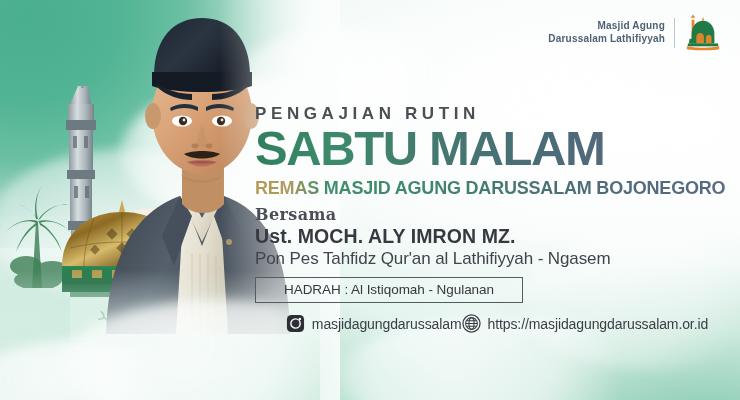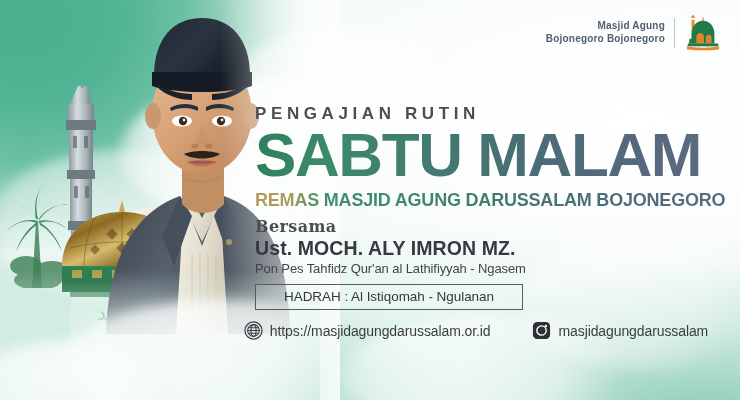--- a/index.html
+++ b/index.html
@@ -79,21 +79,21 @@
   .content{position:absolute;left:255px;top:16px;width:470px;height:352px;text-align:left;}
 
   .kicker{
     margin-top:88px;
     font-size:17px;font-weight:bold;letter-spacing:4.6px;
     color:#4b4f54;
   }
 
   .title{
     margin-top:2px;
-    font-size:62px;font-weight:bold;line-height:0.92;
+    font-size:49px;font-weight:bold;line-height:0.92;
     letter-spacing:-1.4px;
     background:linear-gradient(90deg,#2f7f5e 0%,#3c8a6a 16%,#44796f 38%,#4a6c77 60%,#56687d 80%,#5c6b82 100%);
     -webkit-background-clip:text;background-clip:text;
     color:transparent;-webkit-text-fill-color:transparent;
     white-space:nowrap;
   }
   .title-l2{
     font-size:49px;font-weight:bold;line-height:0.96;
     letter-spacing:-1.2px;
     background:linear-gradient(90deg,#2f8062 0%,#3b8a6c 18%,#46786f 40%,#4d6b78 64%,#5b6b82 88%,#616f86 100%);
@@ -117,21 +117,21 @@
     font-weight:bold;
     font-size:16px;color:#4a4f55;letter-spacing:.4px;
   }
 
   .ustadz{
     margin-top:1px;
     font-size:19.5px;font-weight:bold;color:#36393f;letter-spacing:.1px;
   }
   .pondok{
     margin-top:1px;
-    font-size:13px;color:#41454b;letter-spacing:-0.1px;
+    font-size:17px;color:#41454b;letter-spacing:-0.1px;
   }
 
   .hadrah{
     margin-top:8px;display:inline-block;
     border:1.6px solid #555b62;
     padding:4px 28px 5px;
     font-size:13.5px;color:#35383d;letter-spacing:-0.05px;
     background:rgba(255,255,255,0.12);
   }
 
@@ -357,21 +357,21 @@
   </div>
 
   <div class="cloud c5"></div>
   <div class="cloud c6"></div>
   <div class="cloud c7"></div>
   <div class="cloud c8"></div>
 
   <div class="header-logo">
     <div class="hl-text">
       <div>Masjid Agung</div>
-      <div>Bojonegoro Bojonegoro</div>
+      <div>Darussalam Lathifiyyah</div>
     </div>
     <div class="hl-div"></div>
     <svg class="hl-mark" viewBox="0 0 40 40">
       <path d="M8 6 L11 6 L11 26 L8 26 Z" fill="#e8862a"></path>
       <path d="M7 4 L12 4 L9.5 0.5 Z" fill="#e8862a"></path>
       <path d="M6 26 L13 26 L14 31 L5 31 Z" fill="#1f7a45"></path>
       <path d="M20 7 C27 7 32 13 32 21 L8 21 C8 13 13 7 20 7 Z" fill="#1f7a45"></path>
       <path d="M20 3 L21.2 7 L18.8 7 Z" fill="#e8862a"></path>
       <rect x="8" y="21" width="24" height="10" fill="#1f7a45"></rect>
       <path d="M13 31 L13 24 C13 21.5 15 20 17 20 C19 20 21 21.5 21 24 L21 31 Z" fill="#e8862a" opacity="0.95"></path>
@@ -384,33 +384,33 @@
   <div class="content">
     <div class="kicker">PENGAJIAN RUTIN</div>
     <div class="title">SABTU MALAM</div>
     <div class="org">REMAS MASJID AGUNG DARUSSALAM  BOJONEGORO</div>
     <div class="bersama">Bersama</div>
     <div class="ustadz">Ust. MOCH. ALY IMRON MZ.</div>
     <div class="pondok">Pon Pes Tahfidz Qur'an al Lathifiyyah - Ngasem</div>
     <div><span class="hadrah">HADRAH : Al Istiqomah - Ngulanan</span></div>
 
     <div class="footer">
+      <div class="fitem second">
+        <svg class="fico" viewBox="0 0 20 20">
+          <rect x="1" y="1" width="18" height="18" rx="4.6" fill="#2c3035"></rect>
+          <rect x="5.1" y="5.1" width="9.8" height="9.8" rx="4.9" fill="none" stroke="#ffffff" stroke-width="1.5"></rect>
+          <circle cx="14.6" cy="5.3" r="1.25" fill="#ffffff"></circle>
+        </svg>
+        <span class="ftext">masjidagungdarussalam</span>
+      </div>
       <div class="fitem">
         <svg class="fico" viewBox="0 0 20 20">
           <circle cx="10" cy="10" r="9" fill="none" stroke="#3a3e44" stroke-width="1.3"></circle>
           <circle cx="10" cy="10" r="6.2" fill="none" stroke="#3a3e44" stroke-width="1.1"></circle>
           <ellipse cx="10" cy="10" rx="2.7" ry="6.2" fill="none" stroke="#3a3e44" stroke-width="1.1"></ellipse>
           <path d="M3.9 10 L16.1 10 M4.6 7.2 L15.4 7.2 M4.6 12.8 L15.4 12.8" stroke="#3a3e44" stroke-width="1.1"></path>
         </svg>
         <span class="ftext">https://masjidagungdarussalam.or.id</span>
       </div>
-      <div class="fitem second">
-        <svg class="fico" viewBox="0 0 20 20">
-          <rect x="1" y="1" width="18" height="18" rx="4.6" fill="#2c3035"></rect>
-          <rect x="5.1" y="5.1" width="9.8" height="9.8" rx="4.9" fill="none" stroke="#ffffff" stroke-width="1.5"></rect>
-          <circle cx="14.6" cy="5.3" r="1.25" fill="#ffffff"></circle>
-        </svg>
-        <span class="ftext">masjidagungdarussalam</span>
-      </div>
     </div>
   </div>
 
 </div>
 
 </body></html>

